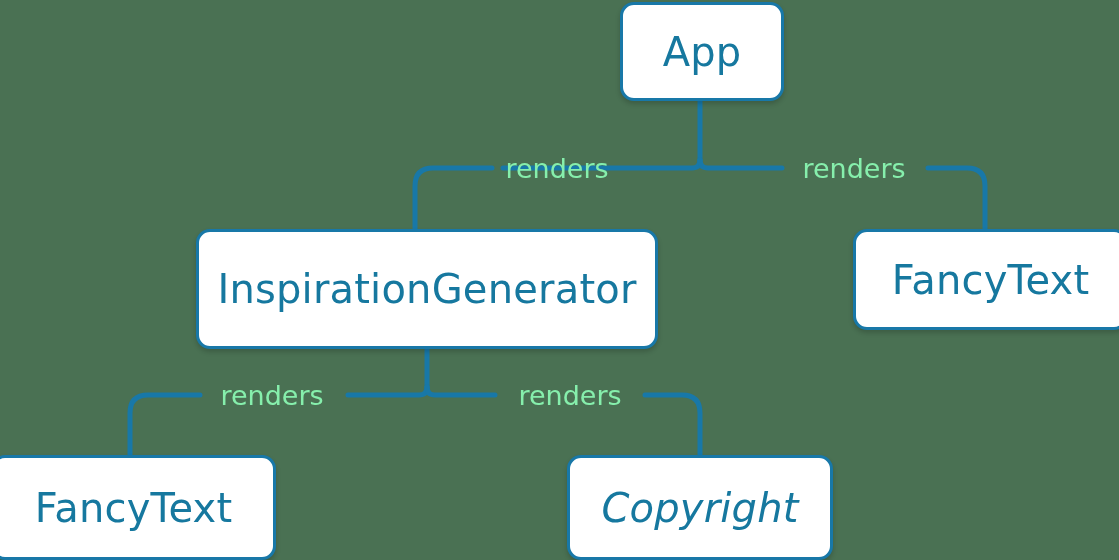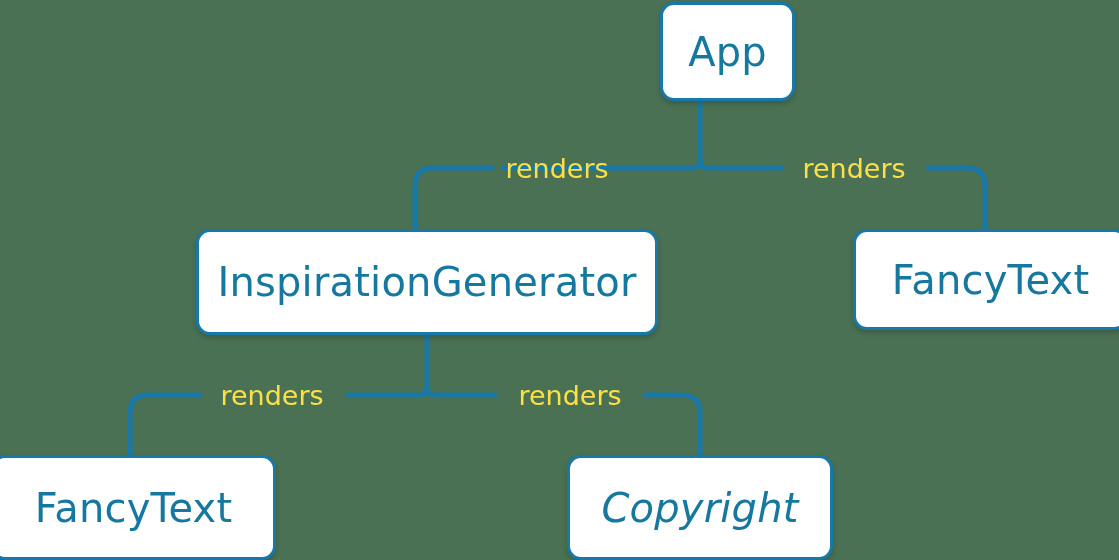--- a/index.html
+++ b/index.html
@@ -51,21 +51,21 @@
     font-size: 40px;
     font-weight: 400;
     letter-spacing: 0.2px;
     line-height: 1;
     white-space: nowrap;
   }
 
   .edge-label {
     position: absolute;
     z-index: 3;
-    color: #fde047;
+    color: #86efac;
     font-size: 27px;
     font-weight: 500;
     line-height: 1;
     white-space: nowrap;
     transform: translate(-50%, -50%);
   }
 </style>
 </head>
 <body>
 
@@ -82,25 +82,25 @@
 
       <path d="M 427 330 L 427 387"></path>
 
       <path d="M 427 387 Q 427 395 419 395 L 348 395 M 200 395 L 148 395 Q 130 395 130 413 L 130 455"></path>
 
       <path d="M 427 387 Q 427 395 435 395 L 495 395 M 645 395 L 682 395 Q 700 395 700 413 L 700 455"></path>
 
     </g>
   </svg>
 
-  <div class="node" style="left:620px; top:2px; width:135px; height:99px;margin-left:40px;">
+  <div class="node" style="left:620px; top:2px; width:164px; height:99px;">
     <span class="node-label">App</span>
   </div>
 
-  <div class="node" style="left:196px; top:229px; width:462px; height:106px;">
+  <div class="node" style="left:196px; top:229px; width:462px; height:120px;">
     <span class="node-label">InspirationGenerator</span>
   </div>
 
   <div class="node" style="left:853px; top:229px; width:275px; height:101px;">
     <span class="node-label">FancyText</span>
   </div>
 
   <div class="node" style="left:-9px; top:455px; width:285px; height:105px;">
     <span class="node-label">FancyText</span>
   </div>

